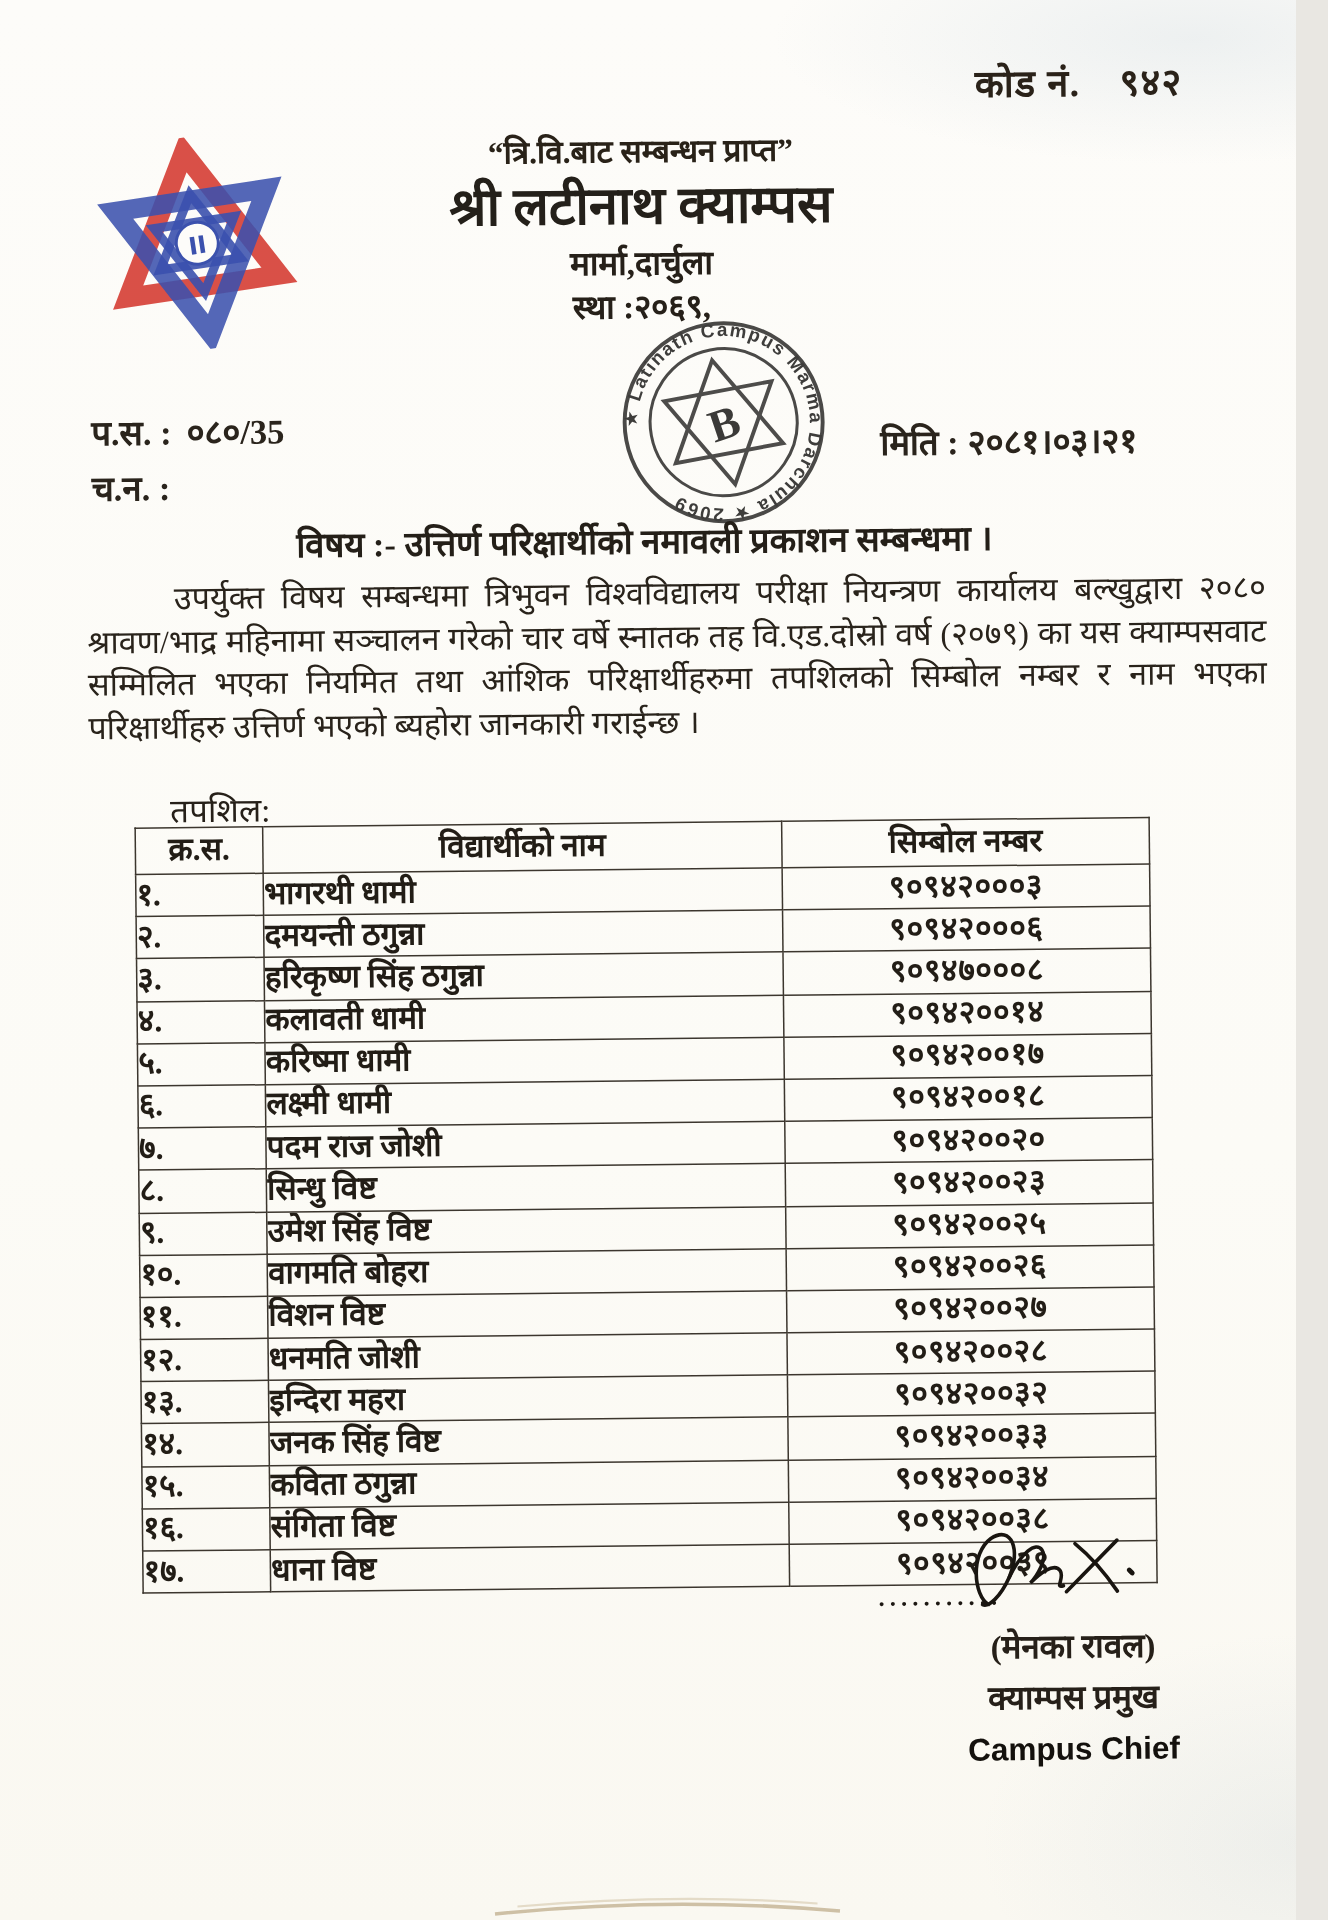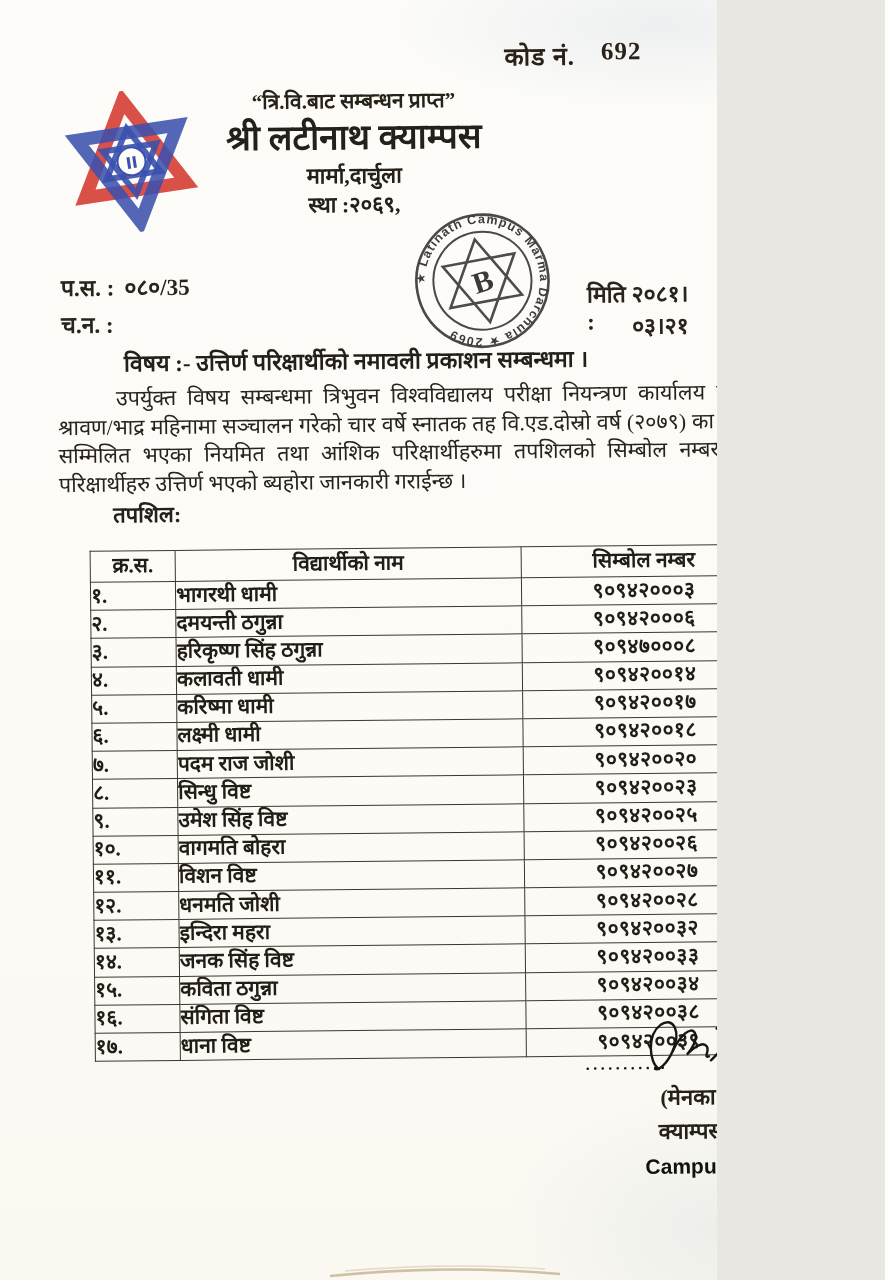--- a/index.html
+++ b/index.html
@@ -2,21 +2,21 @@
 <html><head>
 <meta charset="utf-8">
 <style>
   html,body{margin:0;padding:0;}
   body{
     width:885px;height:1280px;overflow:hidden;
     background:#e9e7e2;
     font-family:"Liberation Serif","DejaVu Serif",serif;
   }
   .paper{
-    position:relative;width:717px;height:1280px;
+    position:relative;width:864px;height:1280px;
     background:
       radial-gradient(ellipse 400px 120px at 92% 2%, rgba(190,205,215,.25), rgba(0,0,0,0) 70%),
       radial-gradient(ellipse 300px 200px at 100% 96%, rgba(180,195,205,.18), rgba(0,0,0,0) 70%),
       linear-gradient(180deg,#fdfcf9 0%, #fcfbf6 60%, #faf8f1 100%);
     color:#262019;
     overflow:hidden;
   }
   .content{position:absolute;inset:0;transform:rotate(-0.6deg);transform-origin:50% 46%;}
 
   .code-no{
@@ -40,21 +40,21 @@
   .date-line{position:absolute;left:590px;top:280px;font-size:23px;font-weight:600;color:#2a241c;display:flex;gap:6px;}
 
   .subject{position:absolute;top:344px;left:0;width:100%;text-align:center;font-size:23px;font-weight:600;color:#241f18;}
 
   .body-paragraph{
     position:absolute;top:382px;left:60px;width:786px;
     font-size:21.5px;line-height:28.5px;text-align:justify;text-indent:58px;
     font-weight:500;color:#29231b;
   }
 
-  .details-label{position:absolute;top:496px;left:114px;font-size:22px;font-weight:700;text-align:center;}
+  .details-label{position:absolute;top:521px;left:114px;font-size:22px;font-weight:400;text-align:center;}
 
   table.students{
     position:absolute;top:548px;left:90px;width:676px;
     border-collapse:collapse;table-layout:fixed;
     font-size:21px;color:#221d16;
   }
   table.students th, table.students td{
     border:1.6px solid #3c362e;
     height:26.2px;padding:0 0 1px 0;line-height:1.1;
     overflow:hidden;white-space:nowrap;
@@ -75,21 +75,21 @@
   .page-curl{position:absolute;left:0;bottom:0;width:885px;height:40px;}
 </style>
 </head>
 <body>
 
 <div class="paper">
   <div class="content">
 
     <div class="code-no">
       <span>कोड नं.</span>
-      <span>692</span>
+      <span>९४२</span>
     </div>
 
     <svg class="logo" width="132" height="142" viewBox="0 0 132 142">
       <g opacity="0.92">
         <polygon points="66,10 15,100 117,100" fill="none" stroke="#d4382e" stroke-width="13" opacity="0.95"></polygon>
         <polygon points="66,132 15,42 117,42" fill="none" stroke="#2b43a7" stroke-width="13" opacity="0.88"></polygon>
         <polygon points="66,38 39,85 93,85" fill="none" stroke="#2b43a7" stroke-width="6" opacity="0.9"></polygon>
         <polygon points="66,104 39,57 93,57" fill="none" stroke="#2b43a7" stroke-width="6" opacity="0.9"></polygon>
         <circle cx="66" cy="71" r="14" fill="#fdfcf9" stroke="#2b43a7" stroke-width="2"></circle>
         <text x="66" y="78" text-anchor="middle" font-size="16" font-weight="bold" fill="#2b43a7" font-family="'DejaVu Sans',sans-serif">II</text>

